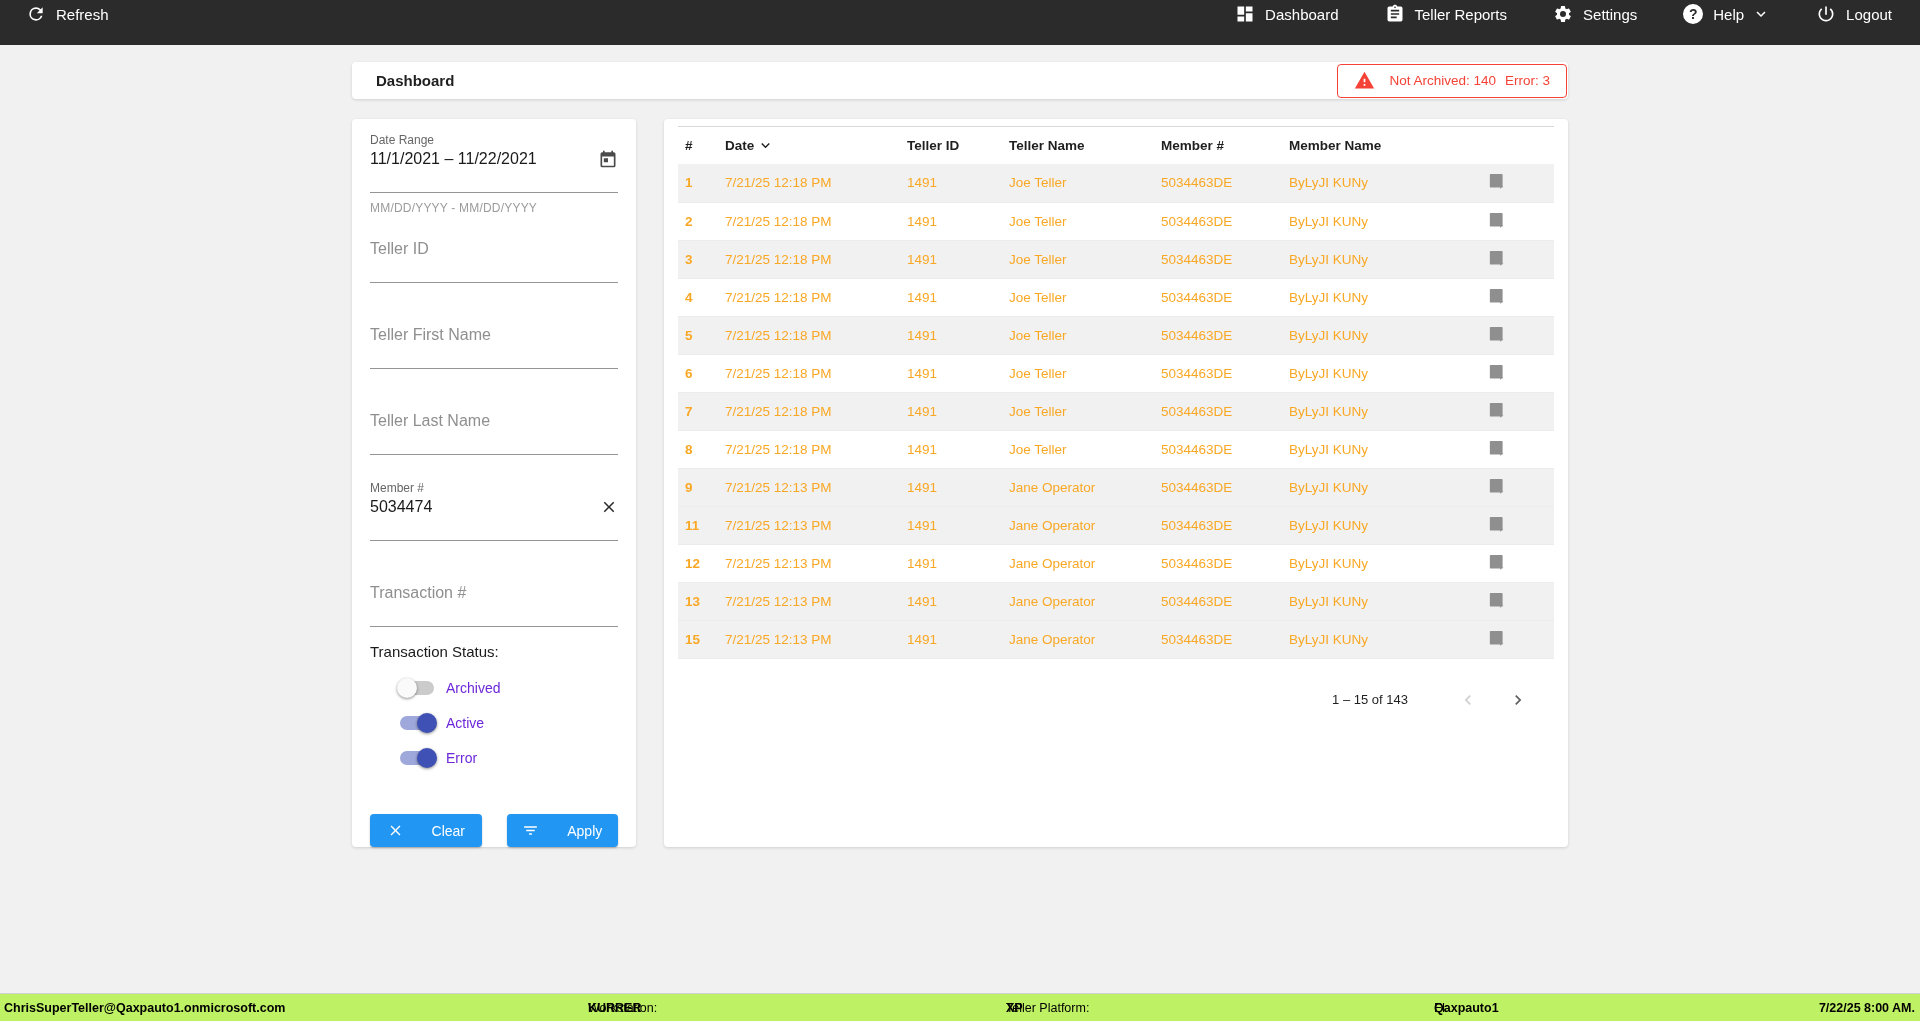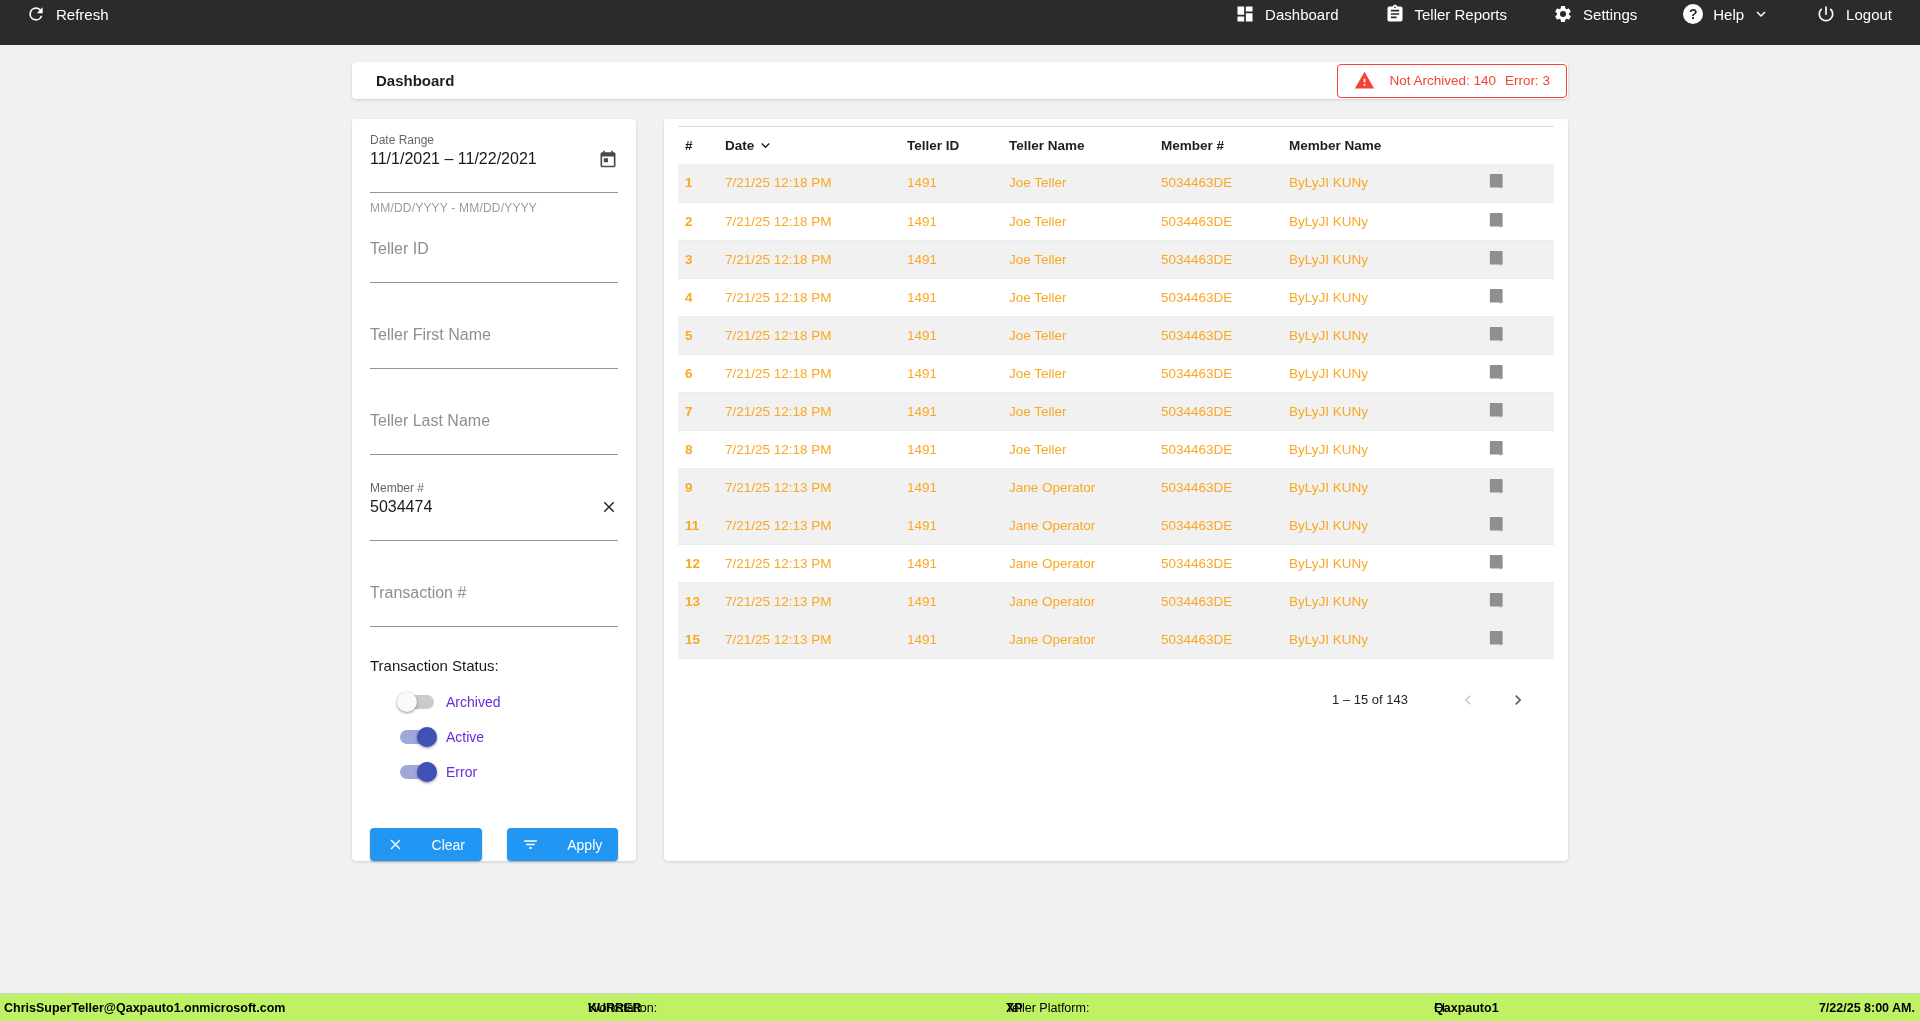--- a/index.html
+++ b/index.html
@@ -96,21 +96,21 @@
     border: none; outline: none; background: transparent;
     font-family: "Liberation Sans", sans-serif;
     font-size: 16px; color: #1a1a1a; flex: 1; min-width: 0; height: 24px;
   }
   .input-row input::placeholder { color: #8f8f8f; opacity: 1; }
   .cal-icon { width: 20px; height: 20px; fill: #4a4a4a; cursor: pointer; }
   .x-icon { width: 18px; height: 18px; fill: #2b2b2b; cursor: pointer; }
   .helper { font-size: 12px; color: #9b9b9b; margin-top: 8px; letter-spacing: 0.2px; }
   .text-field { margin-top: 40px; }
   .field-mt26 { margin-top: 26px; }
-  .status-label { margin-top: 30px; font-size: 15px; color: #1a1a1a; }
+  .status-label { margin-top: 16px; font-size: 15px; color: #1a1a1a; }
 
   .toggle-row { display: flex; align-items: center; gap: 12px; margin-top: 15px; margin-left: 30px; height: 20px; cursor: pointer; }
   .switch { width: 34px; height: 14px; border-radius: 7px; background: #cbcbcb; position: relative; display: inline-block; }
   .knob {
     width: 20px; height: 20px; border-radius: 50%;
     background: #fafafa; position: absolute; top: -3px; left: -3px;
     box-shadow: 0 1px 3px rgba(0,0,0,0.45);
   }
   .toggle-row.on .switch { background: #9fa8da; }
   .toggle-row.on .knob { left: 17px; background: #3f51b5; }

